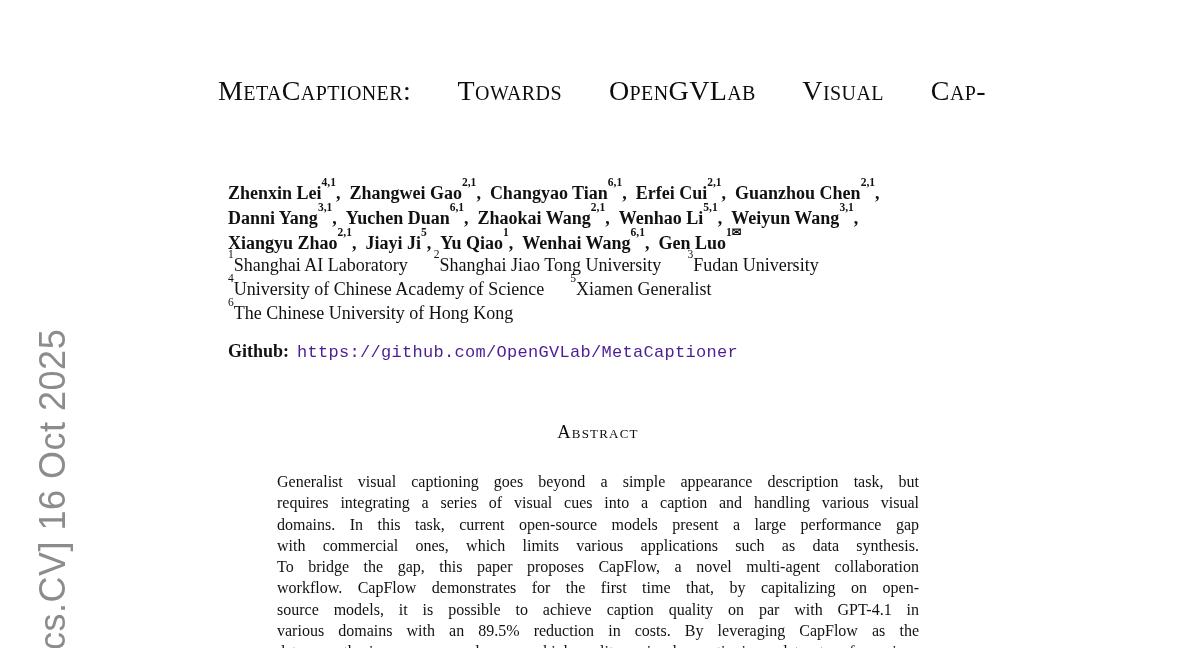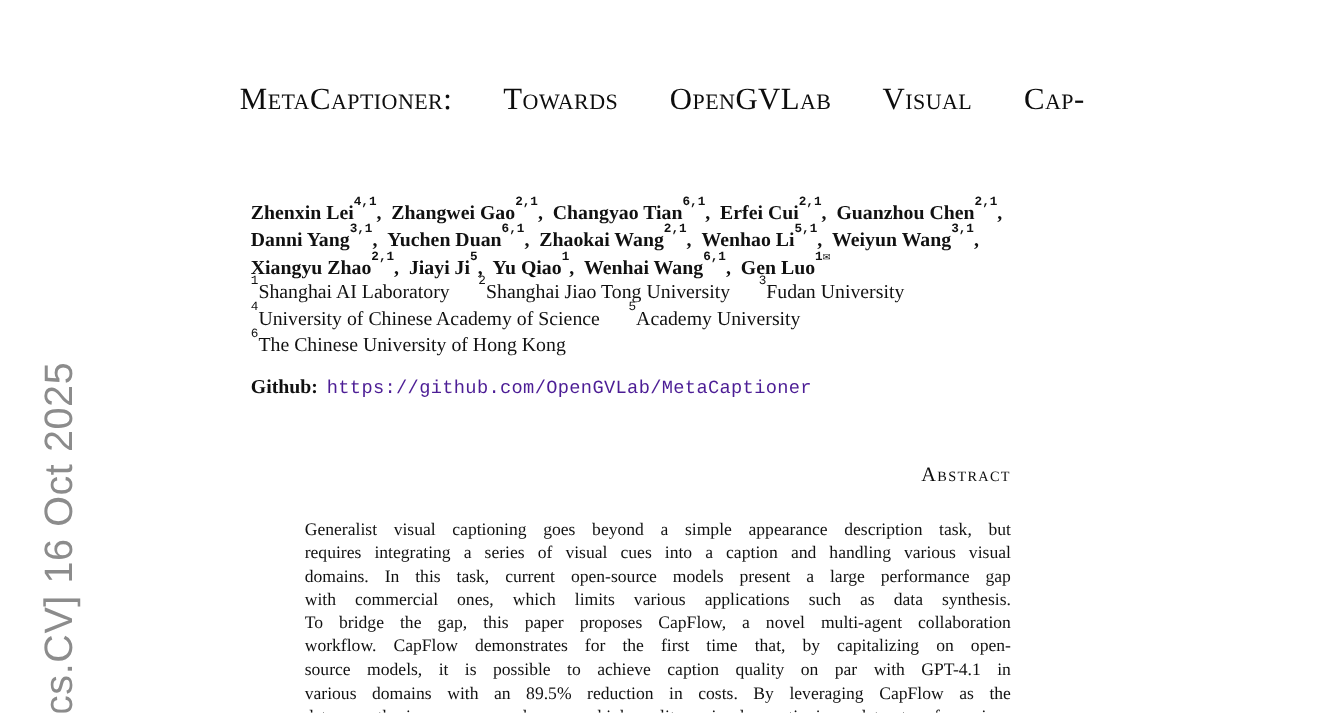--- a/index.html
+++ b/index.html
@@ -22,39 +22,39 @@
   .title { position:absolute; left:218px; top:72px; width:768px;
            font-variant:small-caps; font-size:28px; line-height:38px;
            letter-spacing:0.4px; color:#0d0d0d; }
   .title .t1 { text-align:justify; text-align-last:justify; white-space:nowrap; }
 
   
   .authors { position:absolute; left:228px; top:181px; width:760px;
              font-weight:bold; font-size:18px; }
   .author-line { line-height:25px; white-space:nowrap; }
   .authors sup, .affils sup {
-    font-size:64%; line-height:0; position:relative; top:-0.48em;font-family:Liberation Mono, monospace;
+    font-size:64%; line-height:0; position:relative; top:-0.48em;
   }
   .a-sep { margin-right:9px; }
 
   
   .affils { position:absolute; left:228px; top:253px; width:760px; font-size:18px; }
   .affil-line { line-height:24px; white-space:nowrap; }
   .affil-item { margin-right:26px;text-align:right; }
   .affil-item:last-child { margin-right:0; }
 
   
   .github { position:absolute; left:228px; top:341px; font-size:18px; white-space:nowrap; }
   .gh-label { font-weight:bold; margin-right:8px; }
   .gh-url { font-family:"Liberation Mono", "DejaVu Sans Mono", monospace;
             font-size:17px; letter-spacing:0.3px; text-decoration:none; cursor:pointer; }
 
   
   .abs-head { position:absolute; left:277px; top:422px; width:642px;
-              text-align:right; font-variant:small-caps; font-size:18.5px;
+              text-align:center; font-variant:small-caps; font-size:18.5px;
               letter-spacing:1.2px; color:#0d0d0d; }
   .abs-body { position:absolute; left:277px; top:471px; width:642px; font-size:16px; }
   .abs-line { line-height:21.3px; text-align:justify; text-align-last:justify;
               white-space:nowrap; }
 </style>
 </head>
 <body>
 
 <div class="page">
 
@@ -65,21 +65,21 @@
   </div>
 
   <div class="authors" id="authors">
       <div class="author-line"><span class="a-name">Zhenxin Lei</span><sup>4,1</sup><span class="a-sep">,</span><span class="a-name">Zhangwei Gao</span><sup>2,1</sup><span class="a-sep">,</span><span class="a-name">Changyao Tian</span><sup>6,1</sup><span class="a-sep">,</span><span class="a-name">Erfei Cui</span><sup>2,1</sup><span class="a-sep">,</span><span class="a-name">Guanzhou Chen</span><sup>2,1</sup><span class="a-sep">,</span></div>
       <div class="author-line"><span class="a-name">Danni Yang</span><sup>3,1</sup><span class="a-sep">,</span><span class="a-name">Yuchen Duan</span><sup>6,1</sup><span class="a-sep">,</span><span class="a-name">Zhaokai Wang</span><sup>2,1</sup><span class="a-sep">,</span><span class="a-name">Wenhao Li</span><sup>5,1</sup><span class="a-sep">,</span><span class="a-name">Weiyun Wang</span><sup>3,1</sup><span class="a-sep">,</span></div>
       <div class="author-line"><span class="a-name">Xiangyu Zhao</span><sup>2,1</sup><span class="a-sep">,</span><span class="a-name">Jiayi Ji</span><sup>5</sup><span class="a-sep">,</span><span class="a-name">Yu Qiao</span><sup>1</sup><span class="a-sep">,</span><span class="a-name">Wenhai Wang</span><sup>6,1</sup><span class="a-sep">,</span><span class="a-name">Gen Luo</span><sup>1✉</sup></div>
     </div>
 
   <div class="affils" id="affils">
       <div class="affil-line"><span class="affil-item"><sup>1</sup><span>Shanghai AI Laboratory</span></span><span class="affil-item"><sup>2</sup><span>Shanghai Jiao Tong University</span></span><span class="affil-item"><sup>3</sup><span>Fudan University</span></span></div>
-      <div class="affil-line"><span class="affil-item"><sup>4</sup><span>University of Chinese Academy of Science</span></span><span class="affil-item"><sup>5</sup><span>Academy University</span></span></div>
+      <div class="affil-line"><span class="affil-item"><sup>4</sup><span>University of Chinese Academy of Science</span></span><span class="affil-item"><sup>5</sup><span>Xiamen Generalist</span></span></div>
       <div class="affil-line"><span class="affil-item"><sup>6</sup><span>The Chinese University of Hong Kong</span></span></div>
     </div>
 
   <div class="github">
     <span class="gh-label">Github:</span><a class="gh-url" id="ghurl" style="color: #4c1d95;">https://github.com/OpenGVLab/MetaCaptioner</a>
   </div>
 
   <div class="abs-head">Abstract</div>
 
   <div class="abs-body" id="absbody">

